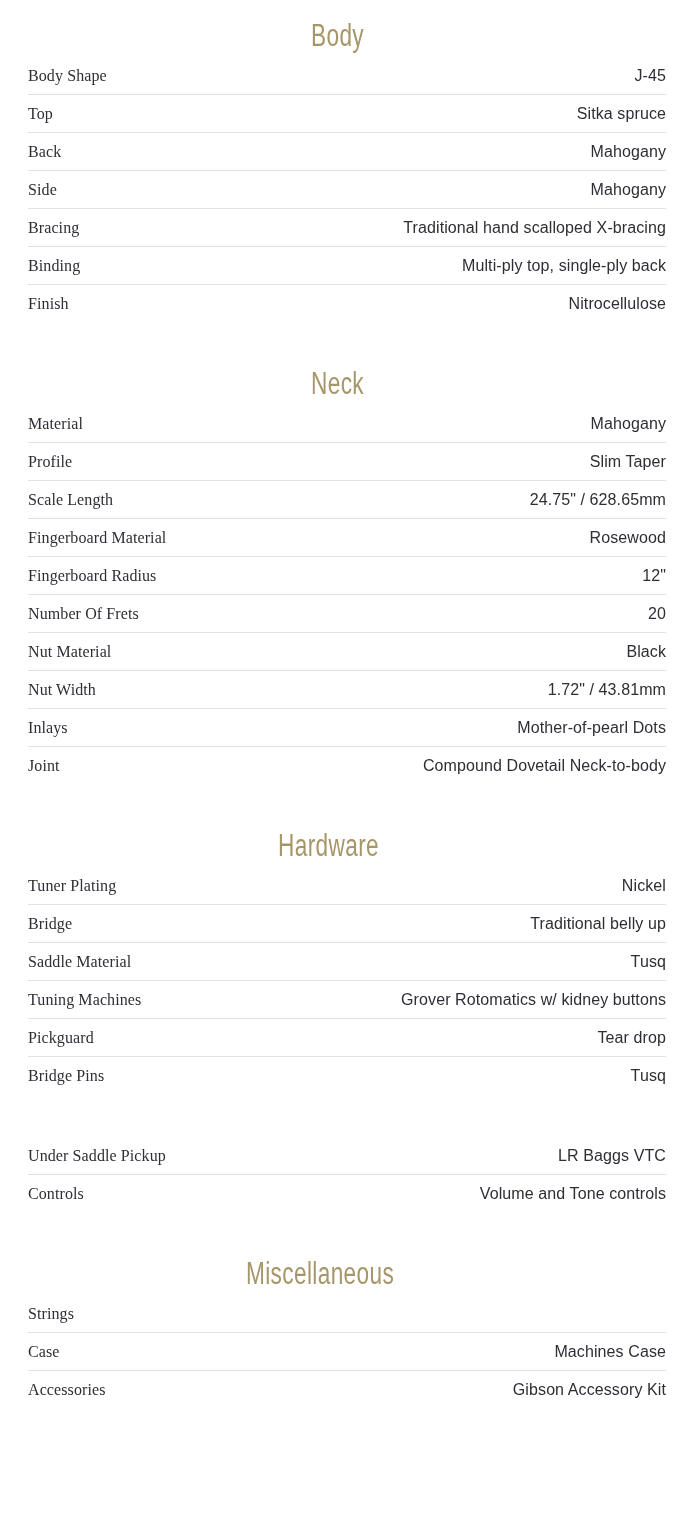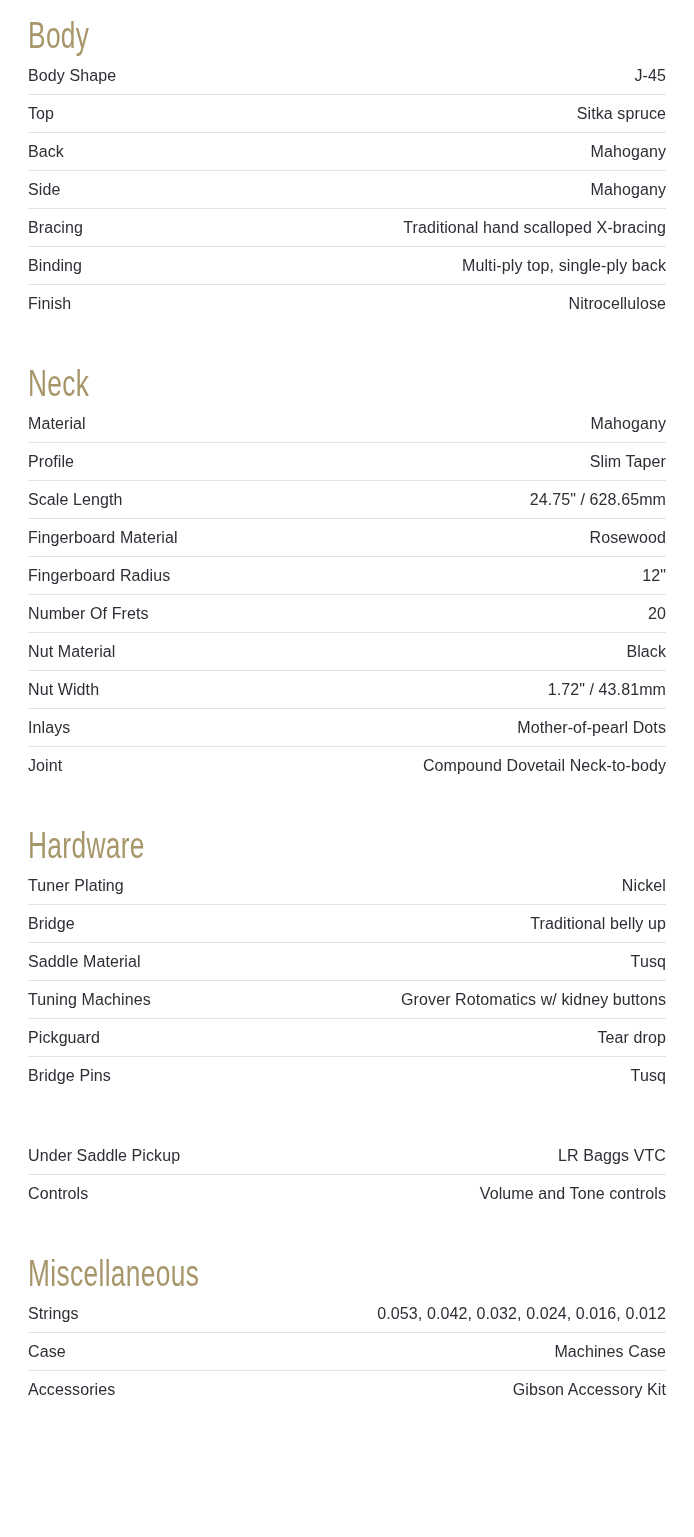--- a/index.html
+++ b/index.html
@@ -23,24 +23,25 @@
   }
   .container {
     padding: 17px 28px 10px 28px;
   }
   .section { margin: 0; }
   .section + .section { margin-top: 43px; }
   .section-title {
     margin: 0 0 2px 0;
     line-height: 38px;
     height: 38px;
-    font-size: 36px;
+    font-size: 31px;
     font-weight: normal;
     color: var(--heading-color);
     white-space: nowrap;
+    text-align: center;
   }
   .section-title .title-inner {
     display: inline-block;
     transform: scaleX(0.73);
     transform-origin: left center;
     letter-spacing: 0.5px;
   }
   .rows { }
   .row {
     display: flex;
@@ -49,20 +50,21 @@
     padding: 8.5px 0;
     border-bottom: 1px solid var(--divider-color);
     font-size: 16px;
     line-height: 20px;
   }
   .row:last-child { border-bottom: none; }
   .row .label {
     text-align: center;
     white-space: nowrap;
     letter-spacing: 0.1px;
+    font-family: Liberation Serif, serif;
   }
   .row .value {
     text-align: left;
     margin-left: 20px;
     letter-spacing: 0.1px;
   }
 </style>
 </head>
 <body>
 
@@ -212,21 +214,20 @@
     <span class="value">Volume and Tone controls</span>
   </div>
 </div>
   </section>
 
   <section class="section">
     <h2 class="section-title"><span class="title-inner">Miscellaneous</span></h2>
     <div class="rows">
   <div class="row">
     <span class="label">Strings</span>
-    <span class="value">0.053, 0.042, 0.032, 0.024, 0.016, 0.012</span>
   </div>
 
   <div class="row">
     <span class="label">Case</span>
     <span class="value">Machines Case</span>
   </div>
 
   <div class="row">
     <span class="label">Accessories</span>
     <span class="value">Gibson Accessory Kit</span>

